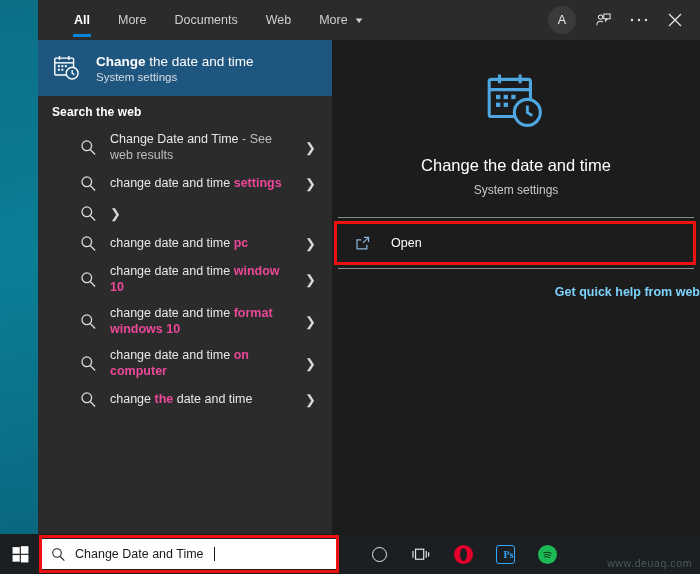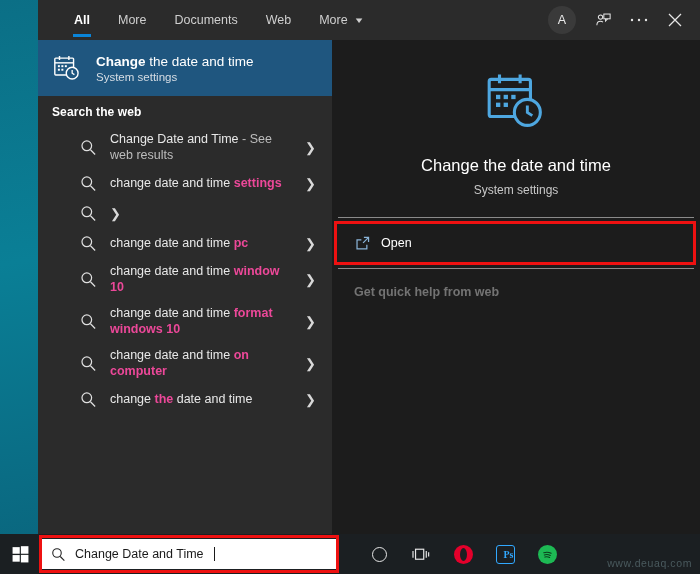--- a/index.html
+++ b/index.html
@@ -116,32 +116,32 @@
     padding: 22px 0 20px;
   }
   .cal-lg { width: 66px; height: 66px; margin-bottom: 22px; }
   .prev-title { color: #ffffff; font-size: 16.5px; }
   .prev-sub { color: #c8c8c8; font-size: 12px; margin-top: 8px; }
 
   .sep { height: 1px; background: #8a8a8a; margin: 0 6px; }
 
   .action-wrap { position: relative; margin: 6px 0; }
   .action {
-    display: flex; align-items: center; gap: 10px;
+    display: flex; align-items: center; gap: 20px;
     height: 38px; padding-left: 22px; border-radius: 7px;
   }
   .action-label { color: #ffffff; font-size: 12.5px; }
   .open-ico { width: 17px; height: 17px; }
   .redbox {
     position: absolute; left: 2px; right: 4px; top: -3px; bottom: -3px;
     border: 3px solid #ee1111; pointer-events: none;
   }
 
   .help { padding: 16px 0 0 22px; display: flex; flex-direction: column; gap: 18px; }
-  .help-head { color: #737373; font-size: 12.5px; font-weight: bold; }
+  .help-head { color: #7dd3fc; font-size: 12.5px; font-weight: bold; text-align: right; }
   .help-link { color: #e4e4e4; font-size: 12.5px; }
 
   
   .taskbar {
     position: absolute; left: 0; bottom: 0; width: 700px; height: 40px;
     background: #1b1f22; display: flex; align-items: center;
   }
   .start {
     width: 40px; height: 40px; display: flex; align-items: center; justify-content: center;
   }

